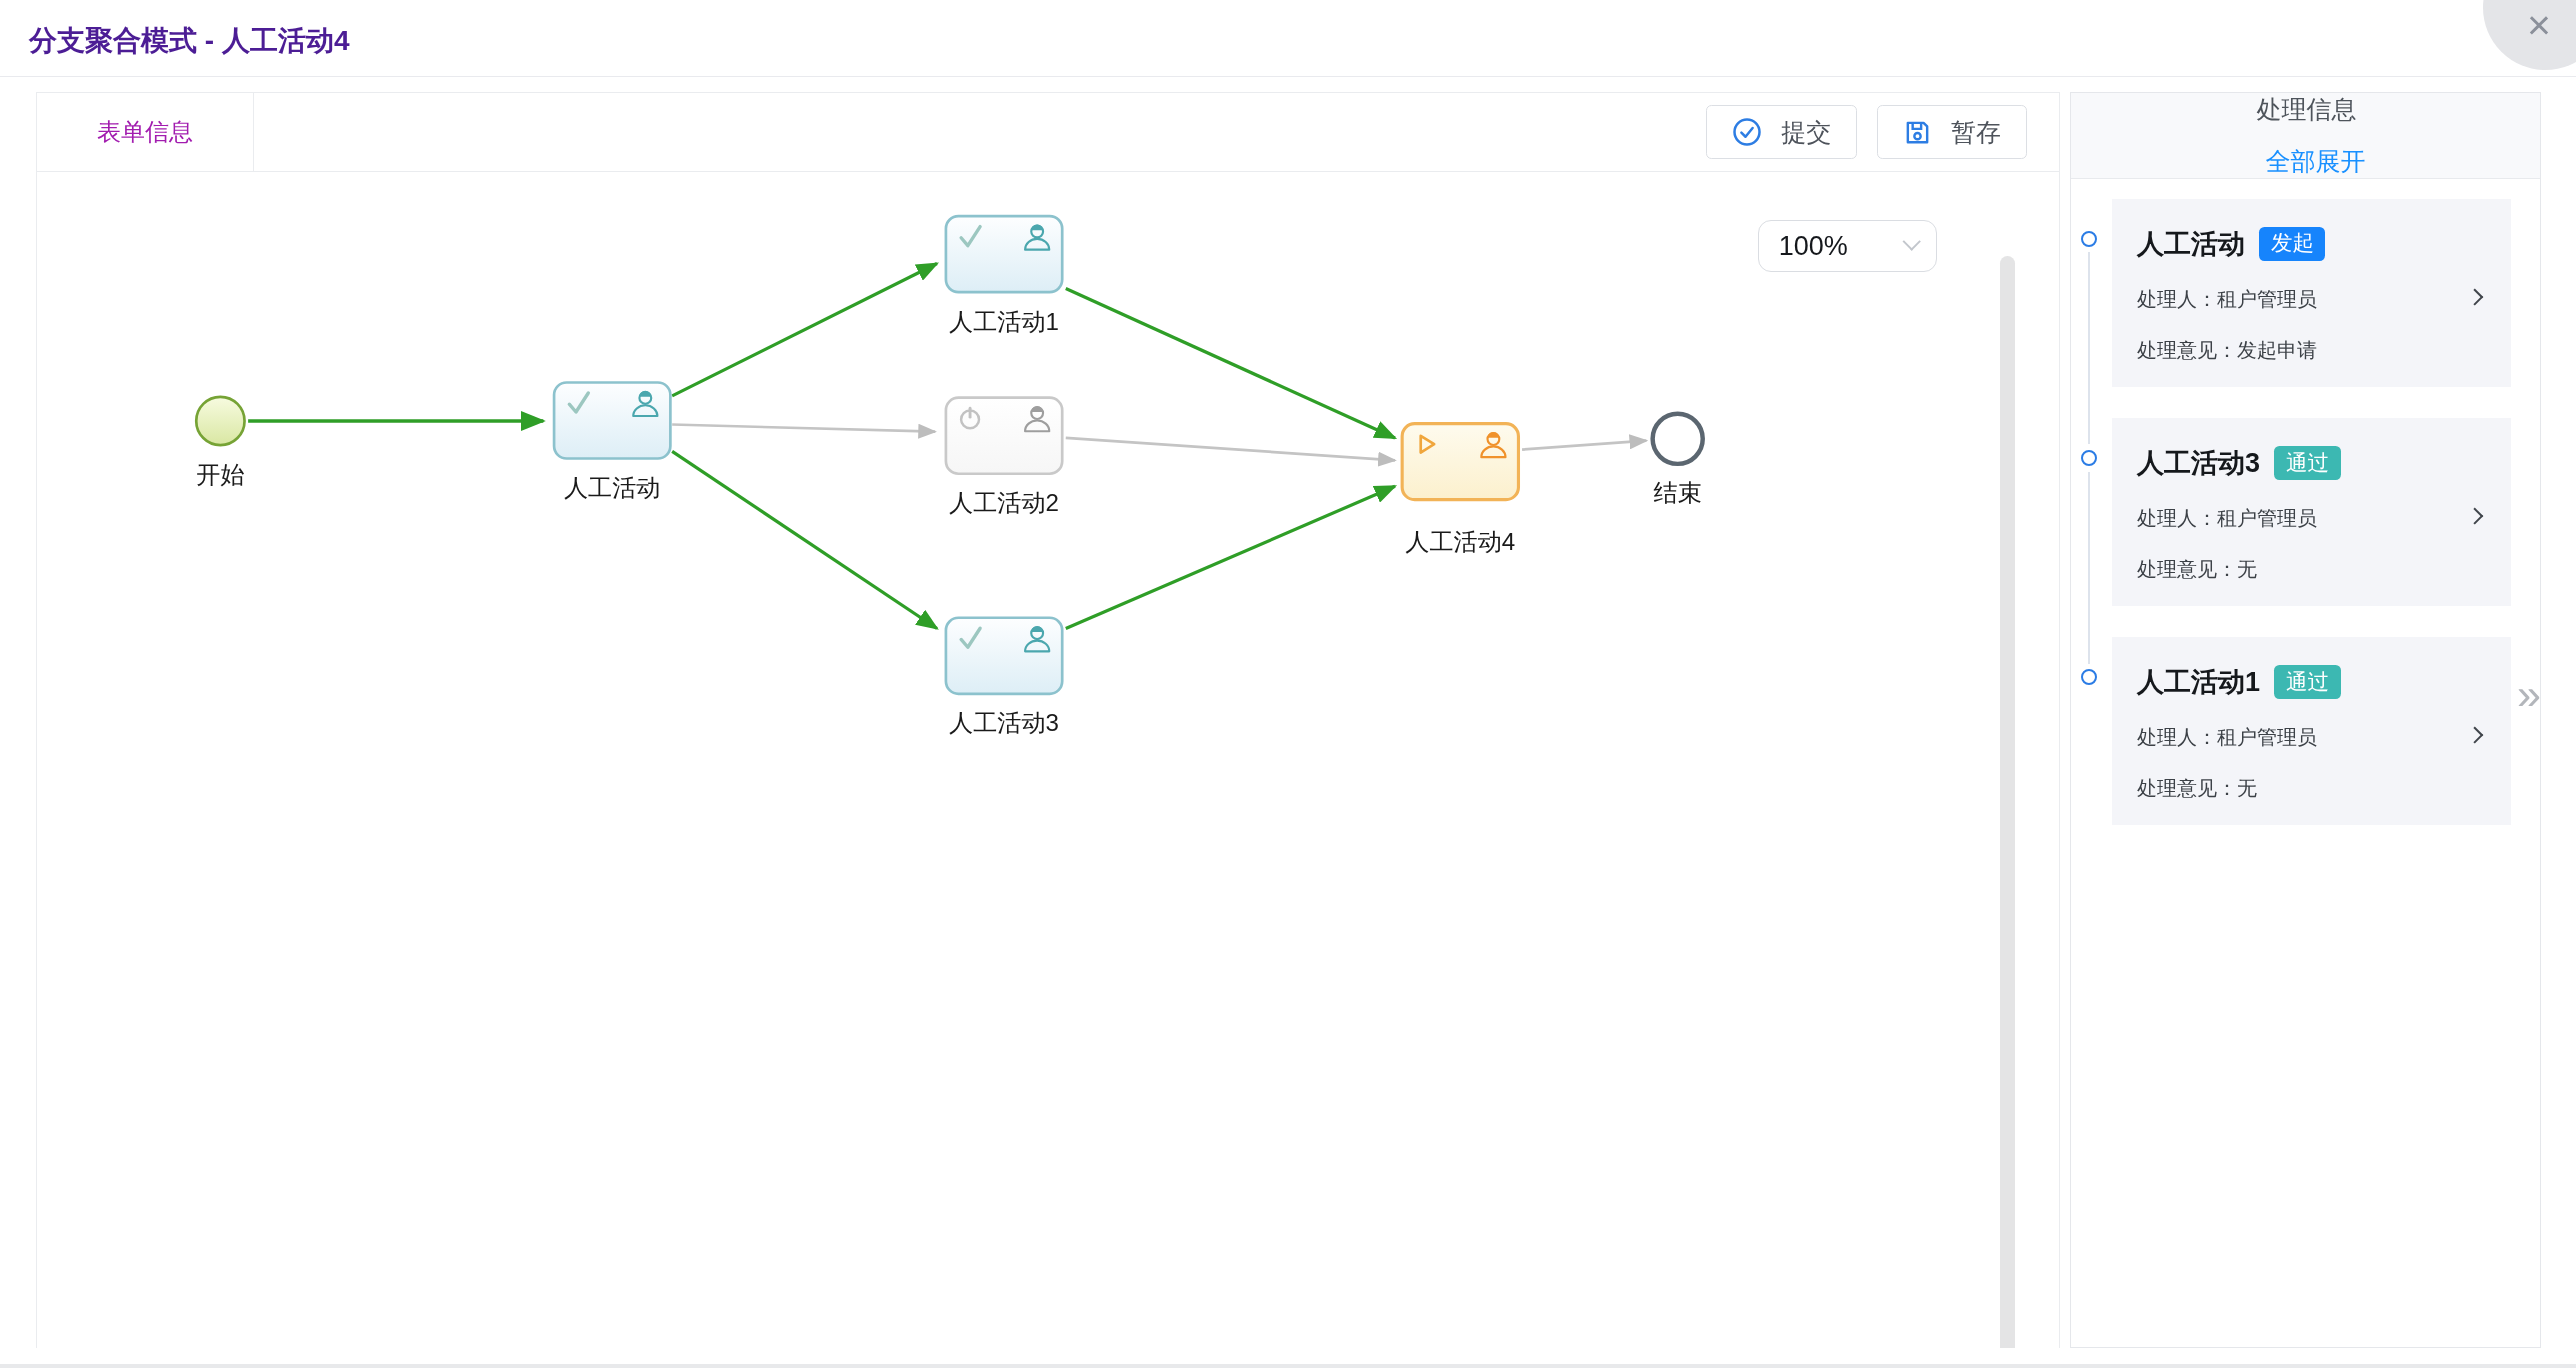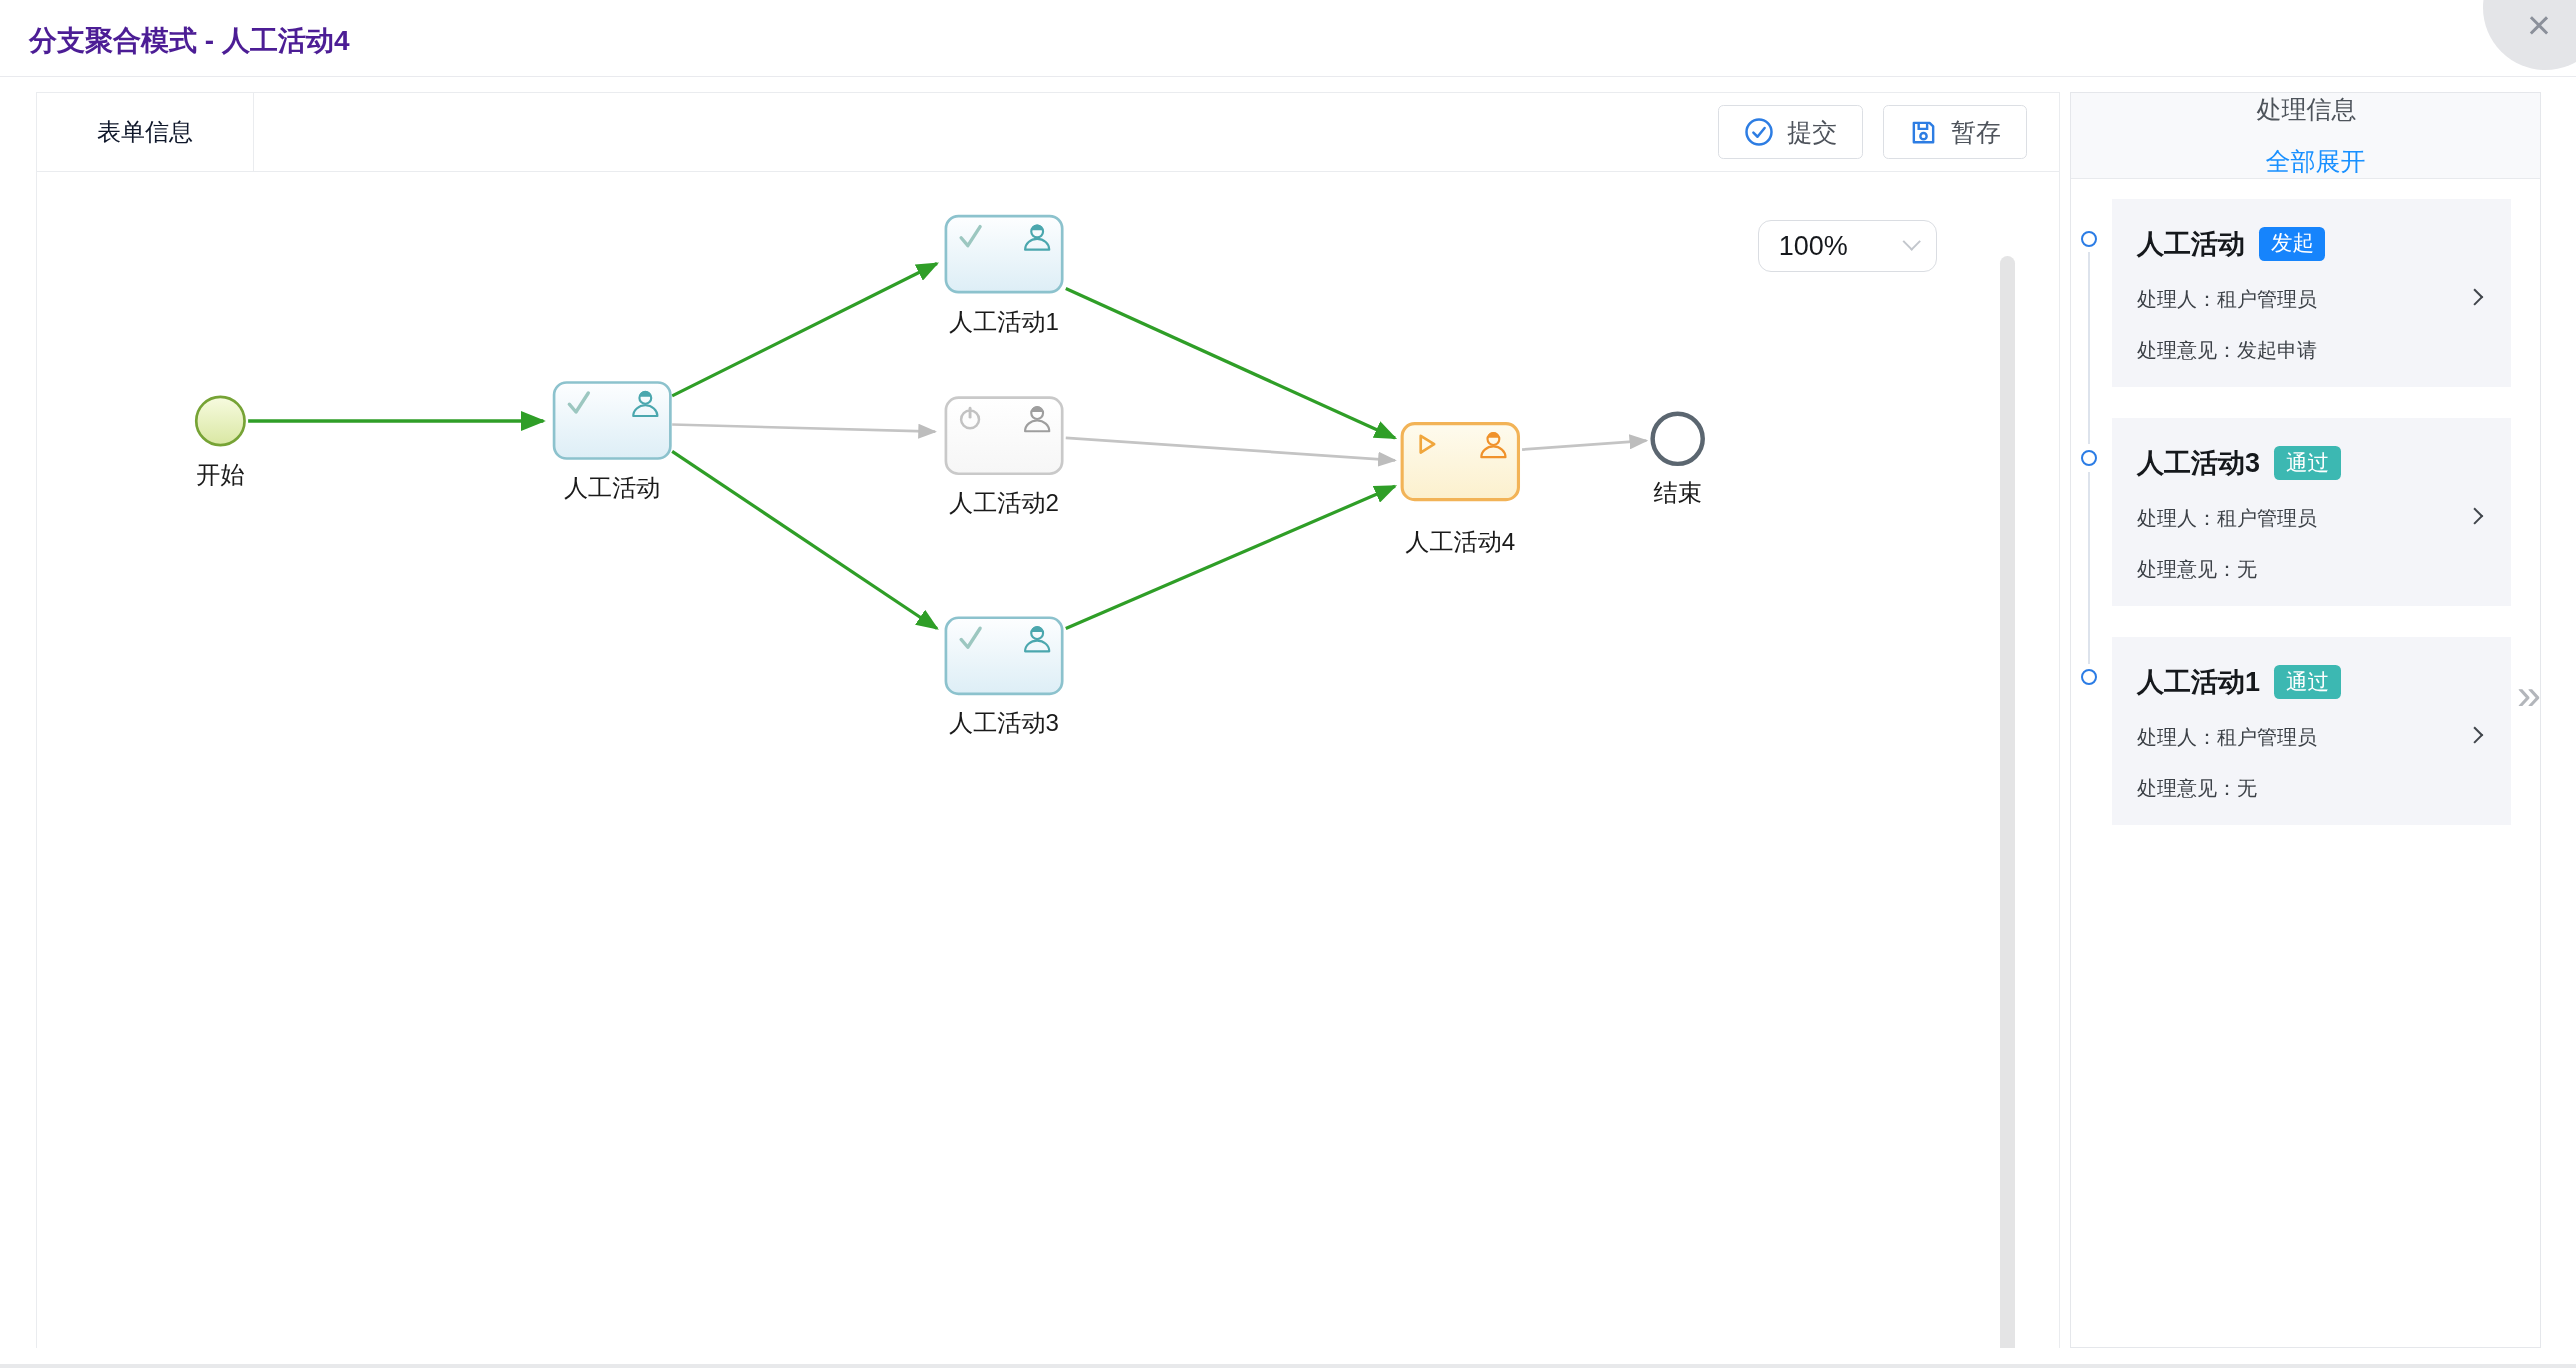--- a/index.html
+++ b/index.html
@@ -13,24 +13,24 @@
   .titlebar h1 { position:absolute; left:29px; top:21.5px; font-size:28px; font-weight:bold; color:#4c1d95; }
   .close-btn { position:absolute; top:-55px; right:-32px; width:125px; height:125px;
     border-radius:50%; background:#e4e5e8; }
   .close-x { position:absolute; left:2527px; top:5.4px; font-size:41px; color:#8b909a; line-height:1; }
 
   
   .main-card { position:absolute; left:36px; top:92px; width:2024px; height:1256px;
     border:1.8px solid #eaecef; background:#fff; }
   .tabrow { display:flex; height:79px; align-items:stretch; }
   .tab { width:217px; display:flex; align-items:center; justify-content:center;
-    font-size:24px; color:#0f172a; border-right:1.8px solid #eaecef; border-bottom:1.8px solid #eaecef; cursor:pointer; }
+    font-size:24px; color:#a21caf; border-right:1.8px solid #eaecef; border-bottom:1.8px solid #eaecef; cursor:pointer; }
   .tab.active { color:#3d63dd; border-bottom:1.8px solid #fff; }
   .tab-filler { flex:1; border-bottom:1.8px solid #eaecef; display:flex; align-items:center; justify-content:flex-end; gap:19.7px; padding-right:32px; }
-  .tool-btn { display:flex; align-items:center; justify-content:center; gap:13px;
+  .tool-btn { display:flex; align-items:center; justify-content:center; gap:19px;
     height:54px; padding:0 25px; background:#fff; border:1.8px solid #dcdfe4; border-radius:5.4px;
     font-size:25px; color:#4e535b; cursor:pointer; }
   .tool-btn svg { display:block; }
 
   
   .canvas { position:relative; width:100%; height:1176px; background:#fff; overflow:hidden; }
   .flow-svg { position:absolute; left:0; top:0; }
   .flow-label { font-size:27px; fill:#1a1a1a; text-anchor:middle; }
   .zoom-select { position:absolute; left:1721px; top:48px; width:179px; height:52px;
     border:1.8px solid #dadde2; border-radius:13px; background:#fff;

